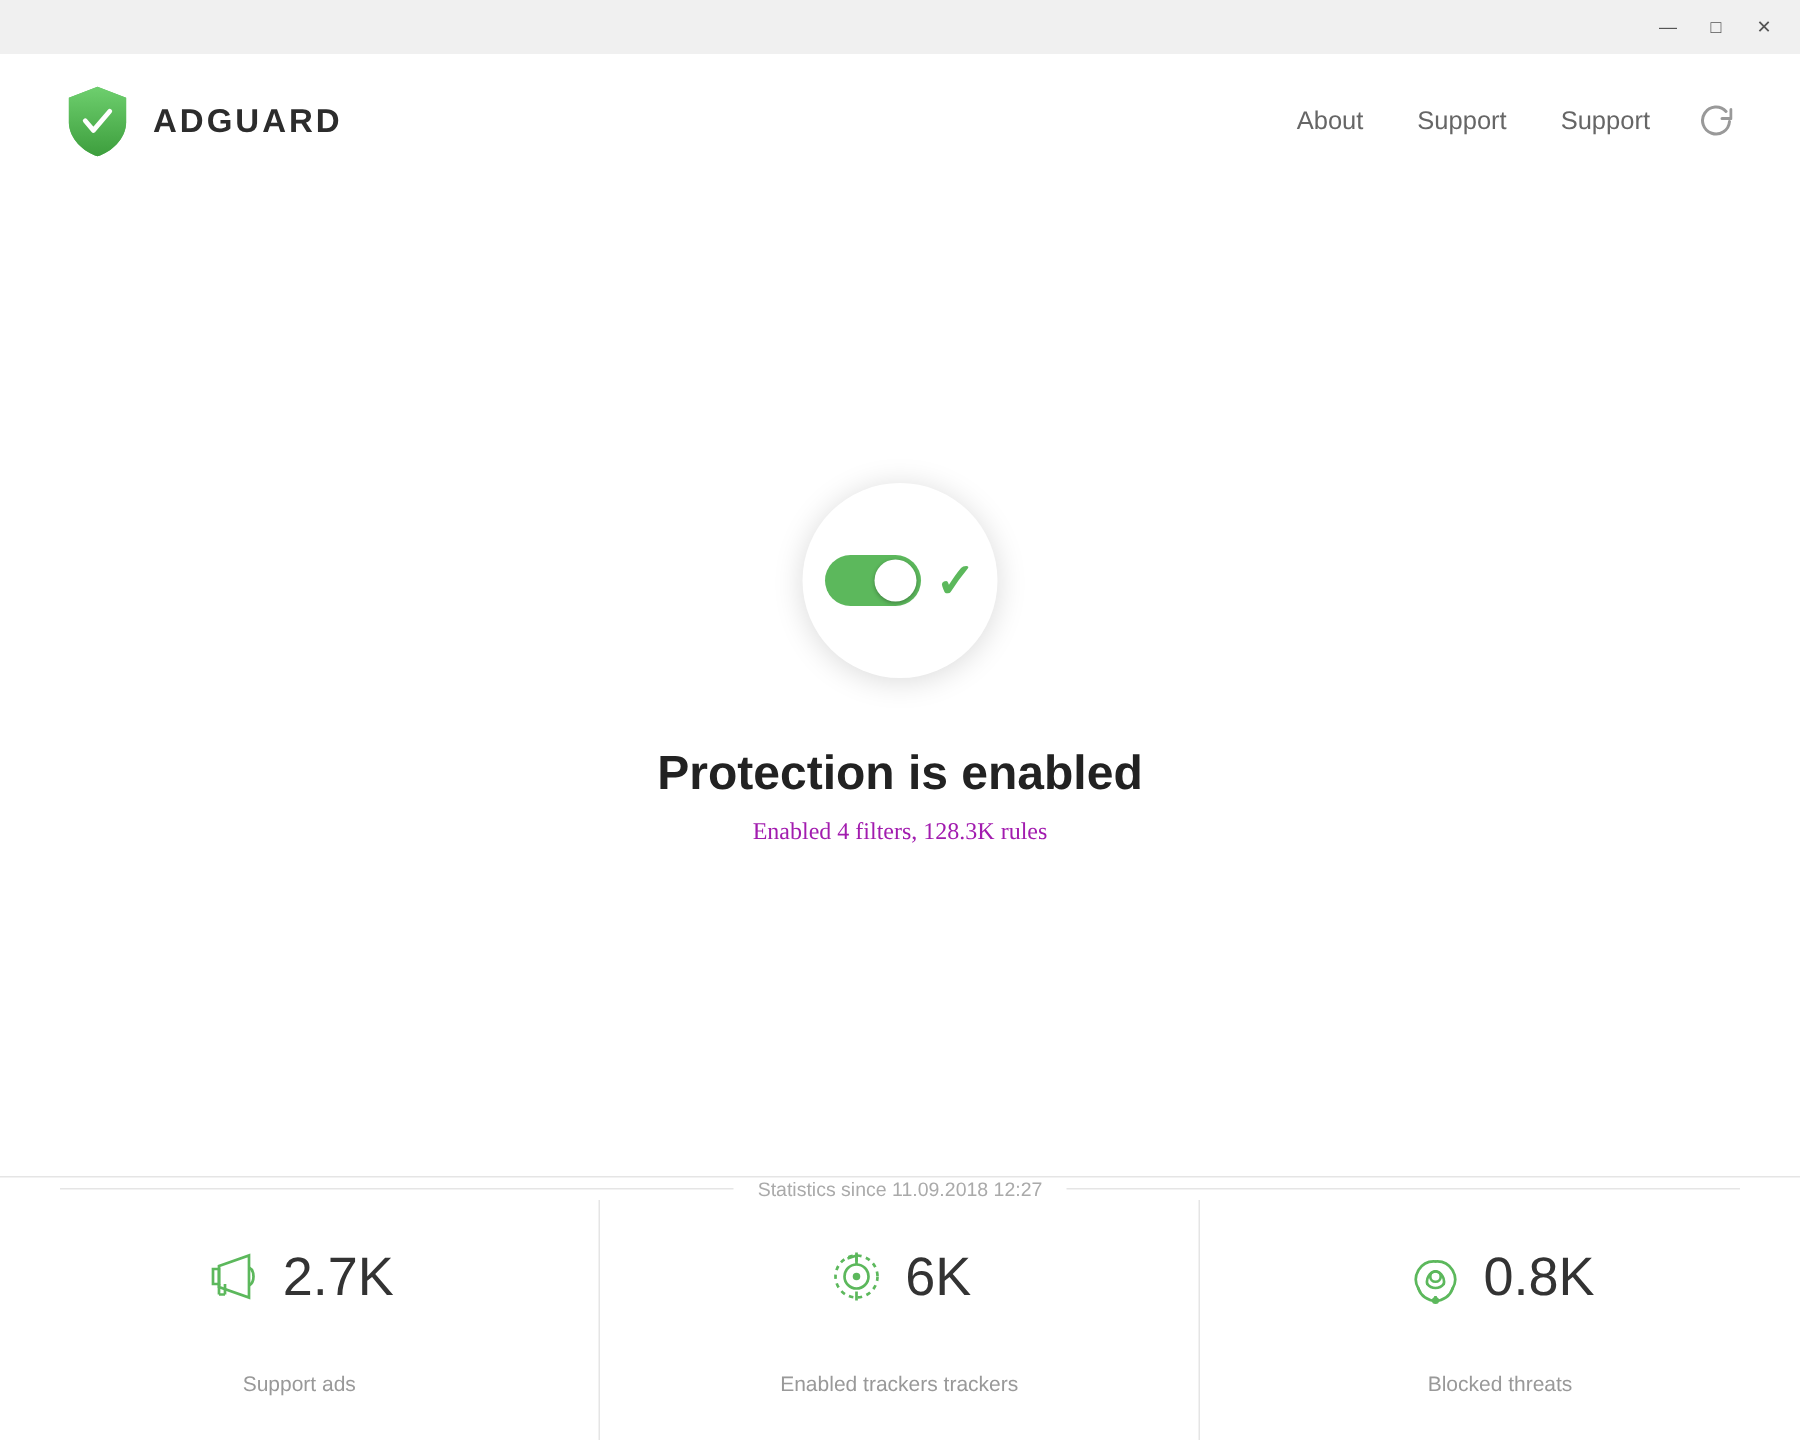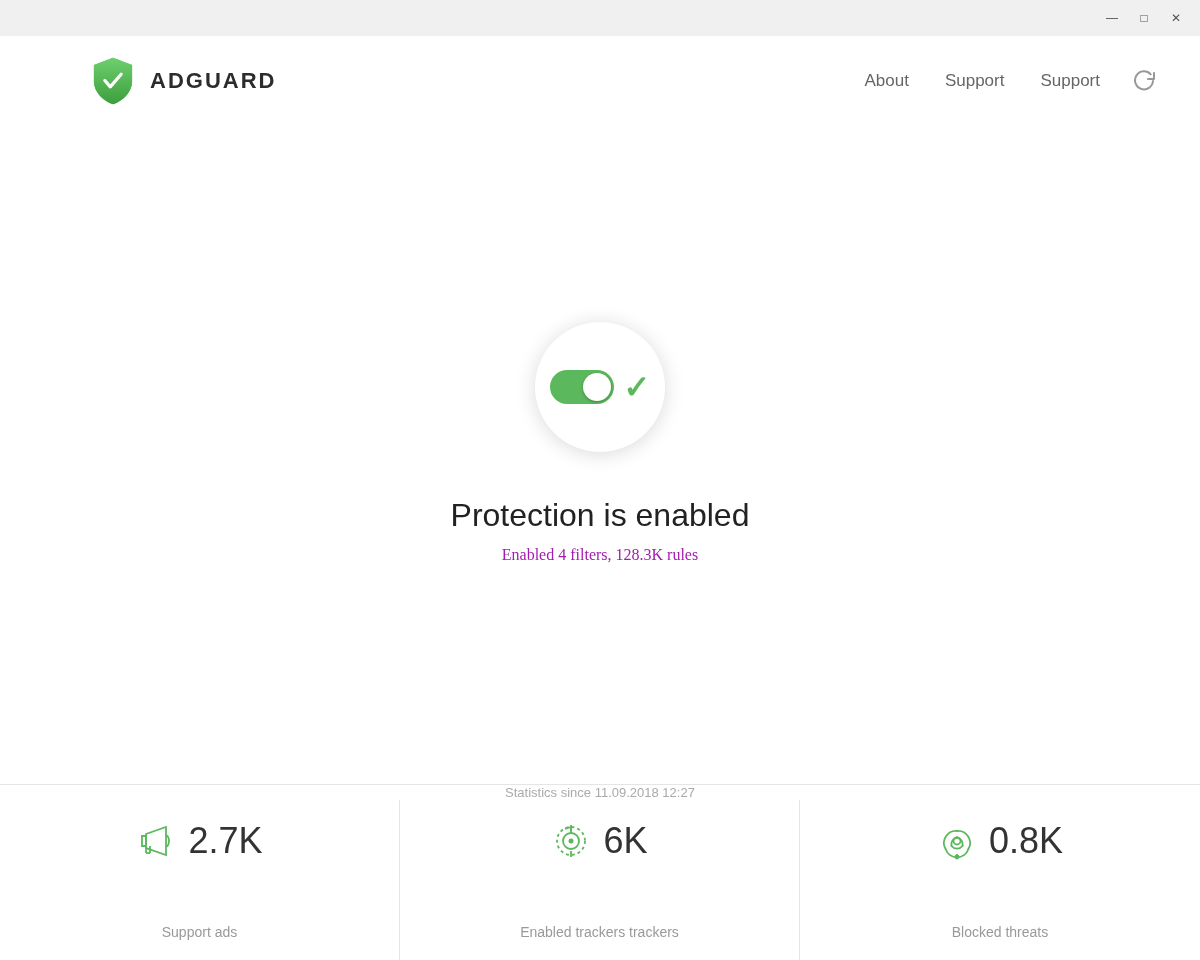--- a/index.html
+++ b/index.html
@@ -45,21 +45,20 @@
       flex-direction: column;
     }
 
     
     .header {
       display: flex;
       align-items: center;
       justify-content: space-between;
       padding: 20px 40px;
       flex-shrink: 0;
-      margin-left: 48px;
     }
 
     .logo {
       display: flex;
       align-items: center;
       gap: 12px;
     }
 
     .logo-icon {
       width: 50px;
@@ -152,21 +151,21 @@
     }
 
     .check-icon {
       font-size: 32px;
       color: #5cb85c;
       font-weight: bold;
     }
 
     .protection-title {
       font-size: 32px;
-      font-weight: 400;
+      font-weight: 700;
       color: #222;
       margin-bottom: 12px;
     }
 
     .protection-subtitle {
       font-size: 16px;
       color: #a21caf;
       font-family: Liberation Serif, serif;
     }
 
@@ -179,21 +178,21 @@
     .stats-grid {
       display: grid;
       grid-template-columns: 1fr 1fr 1fr;
       height: 160px;
     }
 
     .stat-item {
       display: flex;
       flex-direction: column;
       align-items: center;
-      justify-content: space-between;
+      justify-content: center;
       border-right: 1px solid #e5e5e5;
       padding: 20px;
       gap: 32px;
     }
 
     .stat-item:last-child { border-right: none; }
 
     .stat-top {
       display: flex;
       align-items: center;
@@ -219,21 +218,20 @@
       stroke: #5cb85c;
       fill: none;
       stroke-width: 1.8;
     }
 
     
     .stats-divider-line {
       display: flex;
       align-items: center;
       padding: 0 40px;
-      flex-direction: column;
     }
 
     .line {
       flex: 1;
       height: 1px;
       background: #e5e5e5;
     }
 
     .stats-since-text {
       padding: 0 16px;

